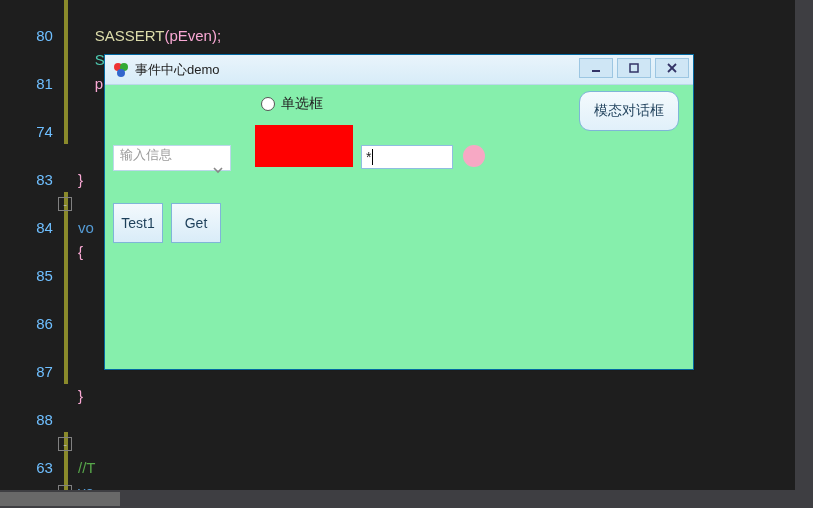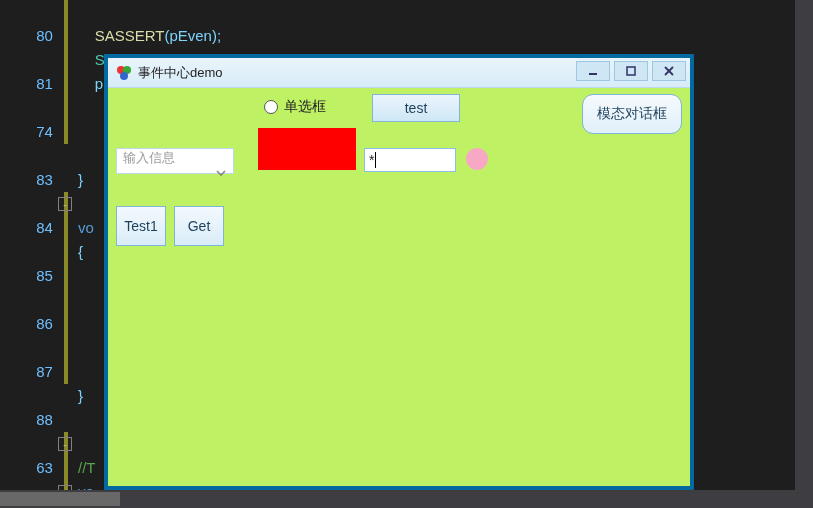--- a/index.html
+++ b/index.html
@@ -11,27 +11,27 @@
   .fold { position: absolute; left: 56px; top: 0; width: 22px; height: 100%; }
   .fold .mark { position: absolute; left: 2px; width: 14px; height: 14px; border: 1px solid #808080; color: #bcbcbc; font: 11px/12px Consolas; text-align: center; }
   .chg { position: absolute; left: 64px; width: 4px; background: #8a8a2b; }
   .code { position: absolute; left: 78px; top: 0; right: 0; }
   .kw { color: #559cd6; }
   .type { color: #4ec9b0; }
   .str { color: #d69d85; }
   .num { color: #b5cea8; }
   .fn { color: #dcdcaa; }
   .cmt { color: #57a64a; }
-  .pun { color: #7dd3fc; }
+  .pun { color: #f9a8d4; }
   .scroll-v { position: absolute; right: 0; top: 0; width: 18px; height: 100%; background: #3e3e42; }
   .scroll-h { position: absolute; left: 0; bottom: 0; right: 18px; height: 18px; background: #3e3e42; }
   .scroll-h .thumb { position: absolute; left: 0; top: 2px; height: 14px; width: 120px; background: #686868; }
 
   
-  .window { position: absolute; left: 104px; top: 54px; width: 590px; height: 436px; background: #bef264; border: 4px solid #0369a1; box-shadow: 0 0 0 1px rgba(0,0,0,.05); }
+  .window { position: absolute; left: 104px; top: 54px; width: 590px; height: 316px; background: #86efac; border: 1px solid #0369a1; box-shadow: 0 0 0 1px rgba(0,0,0,.05); }
   .titlebar { height: 30px; background: linear-gradient(#e9f4fb, #d7ecf8); display: flex; align-items: center; padding: 0 6px 0 8px; border-bottom: 1px solid #bcd8ea; position: relative; }
   .titlebar .icon { width: 16px; height: 16px; margin-right: 6px; }
   .titlebar .title { font-size: 13px; color: #222; }
   .titlebar .btns { position: absolute; right: 4px; top: 3px; display: flex; gap: 4px; }
   .titlebar .btns .b { width: 34px; height: 20px; background: #cfe6f5; border: 1px solid #9cc6e2; display: flex; align-items: center; justify-content: center; }
   .titlebar .btns .b.close { background: #cfe6f5; }
   .titlebar .btns svg { display: block; }
 
   .client { position: relative; height: calc(100% - 30px); }
 
@@ -168,21 +168,20 @@
     </div>
   </div>
 
   <div class="client">
 
     <div class="radio-wrap">
       <span class="dot"></span>
       <span>单选框</span>
     </div>
 
-    <div class="btn btn-test">test</div>
 
     <div class="btn btn-modal">模态对话框</div>
 
     <div class="combo">
       <span>输入信息</span>
       <span class="arrow">
         <svg width="12" height="12" viewBox="0 0 12 12">
             <path d="M2 4 L6 8 L10 4" fill="none" stroke="#888" stroke-width="1.6"></path>
           </svg>
       </span>

